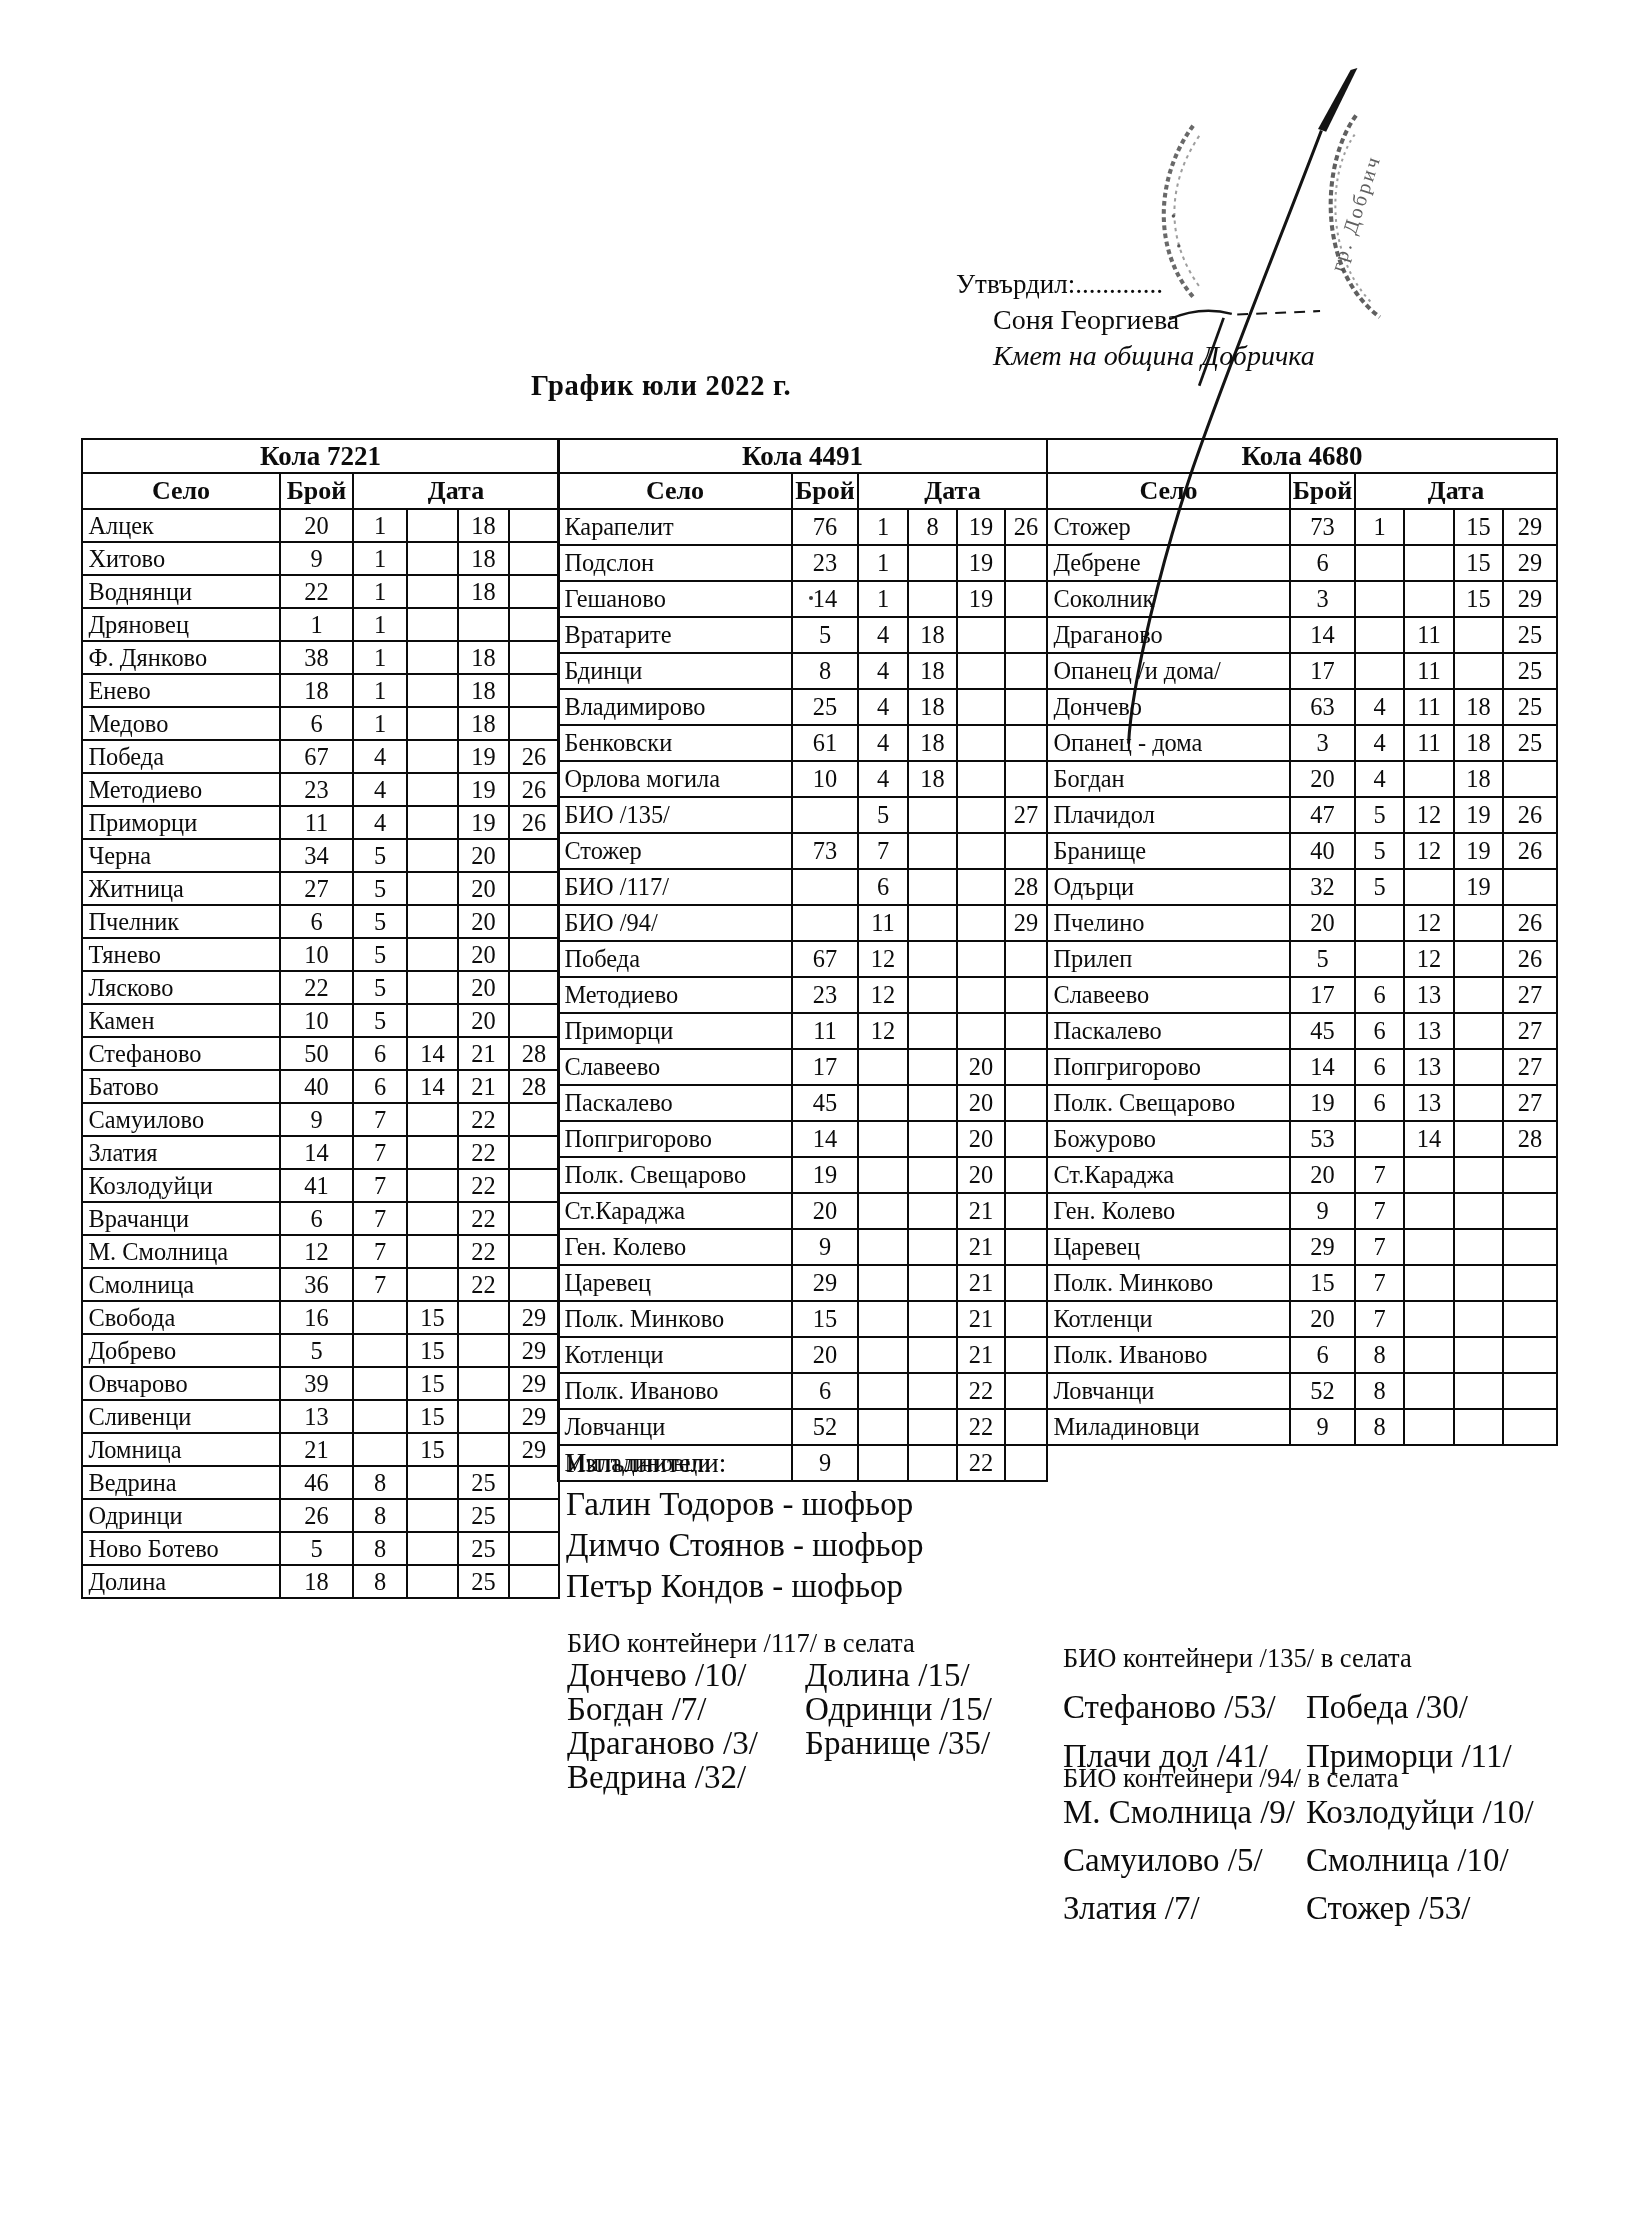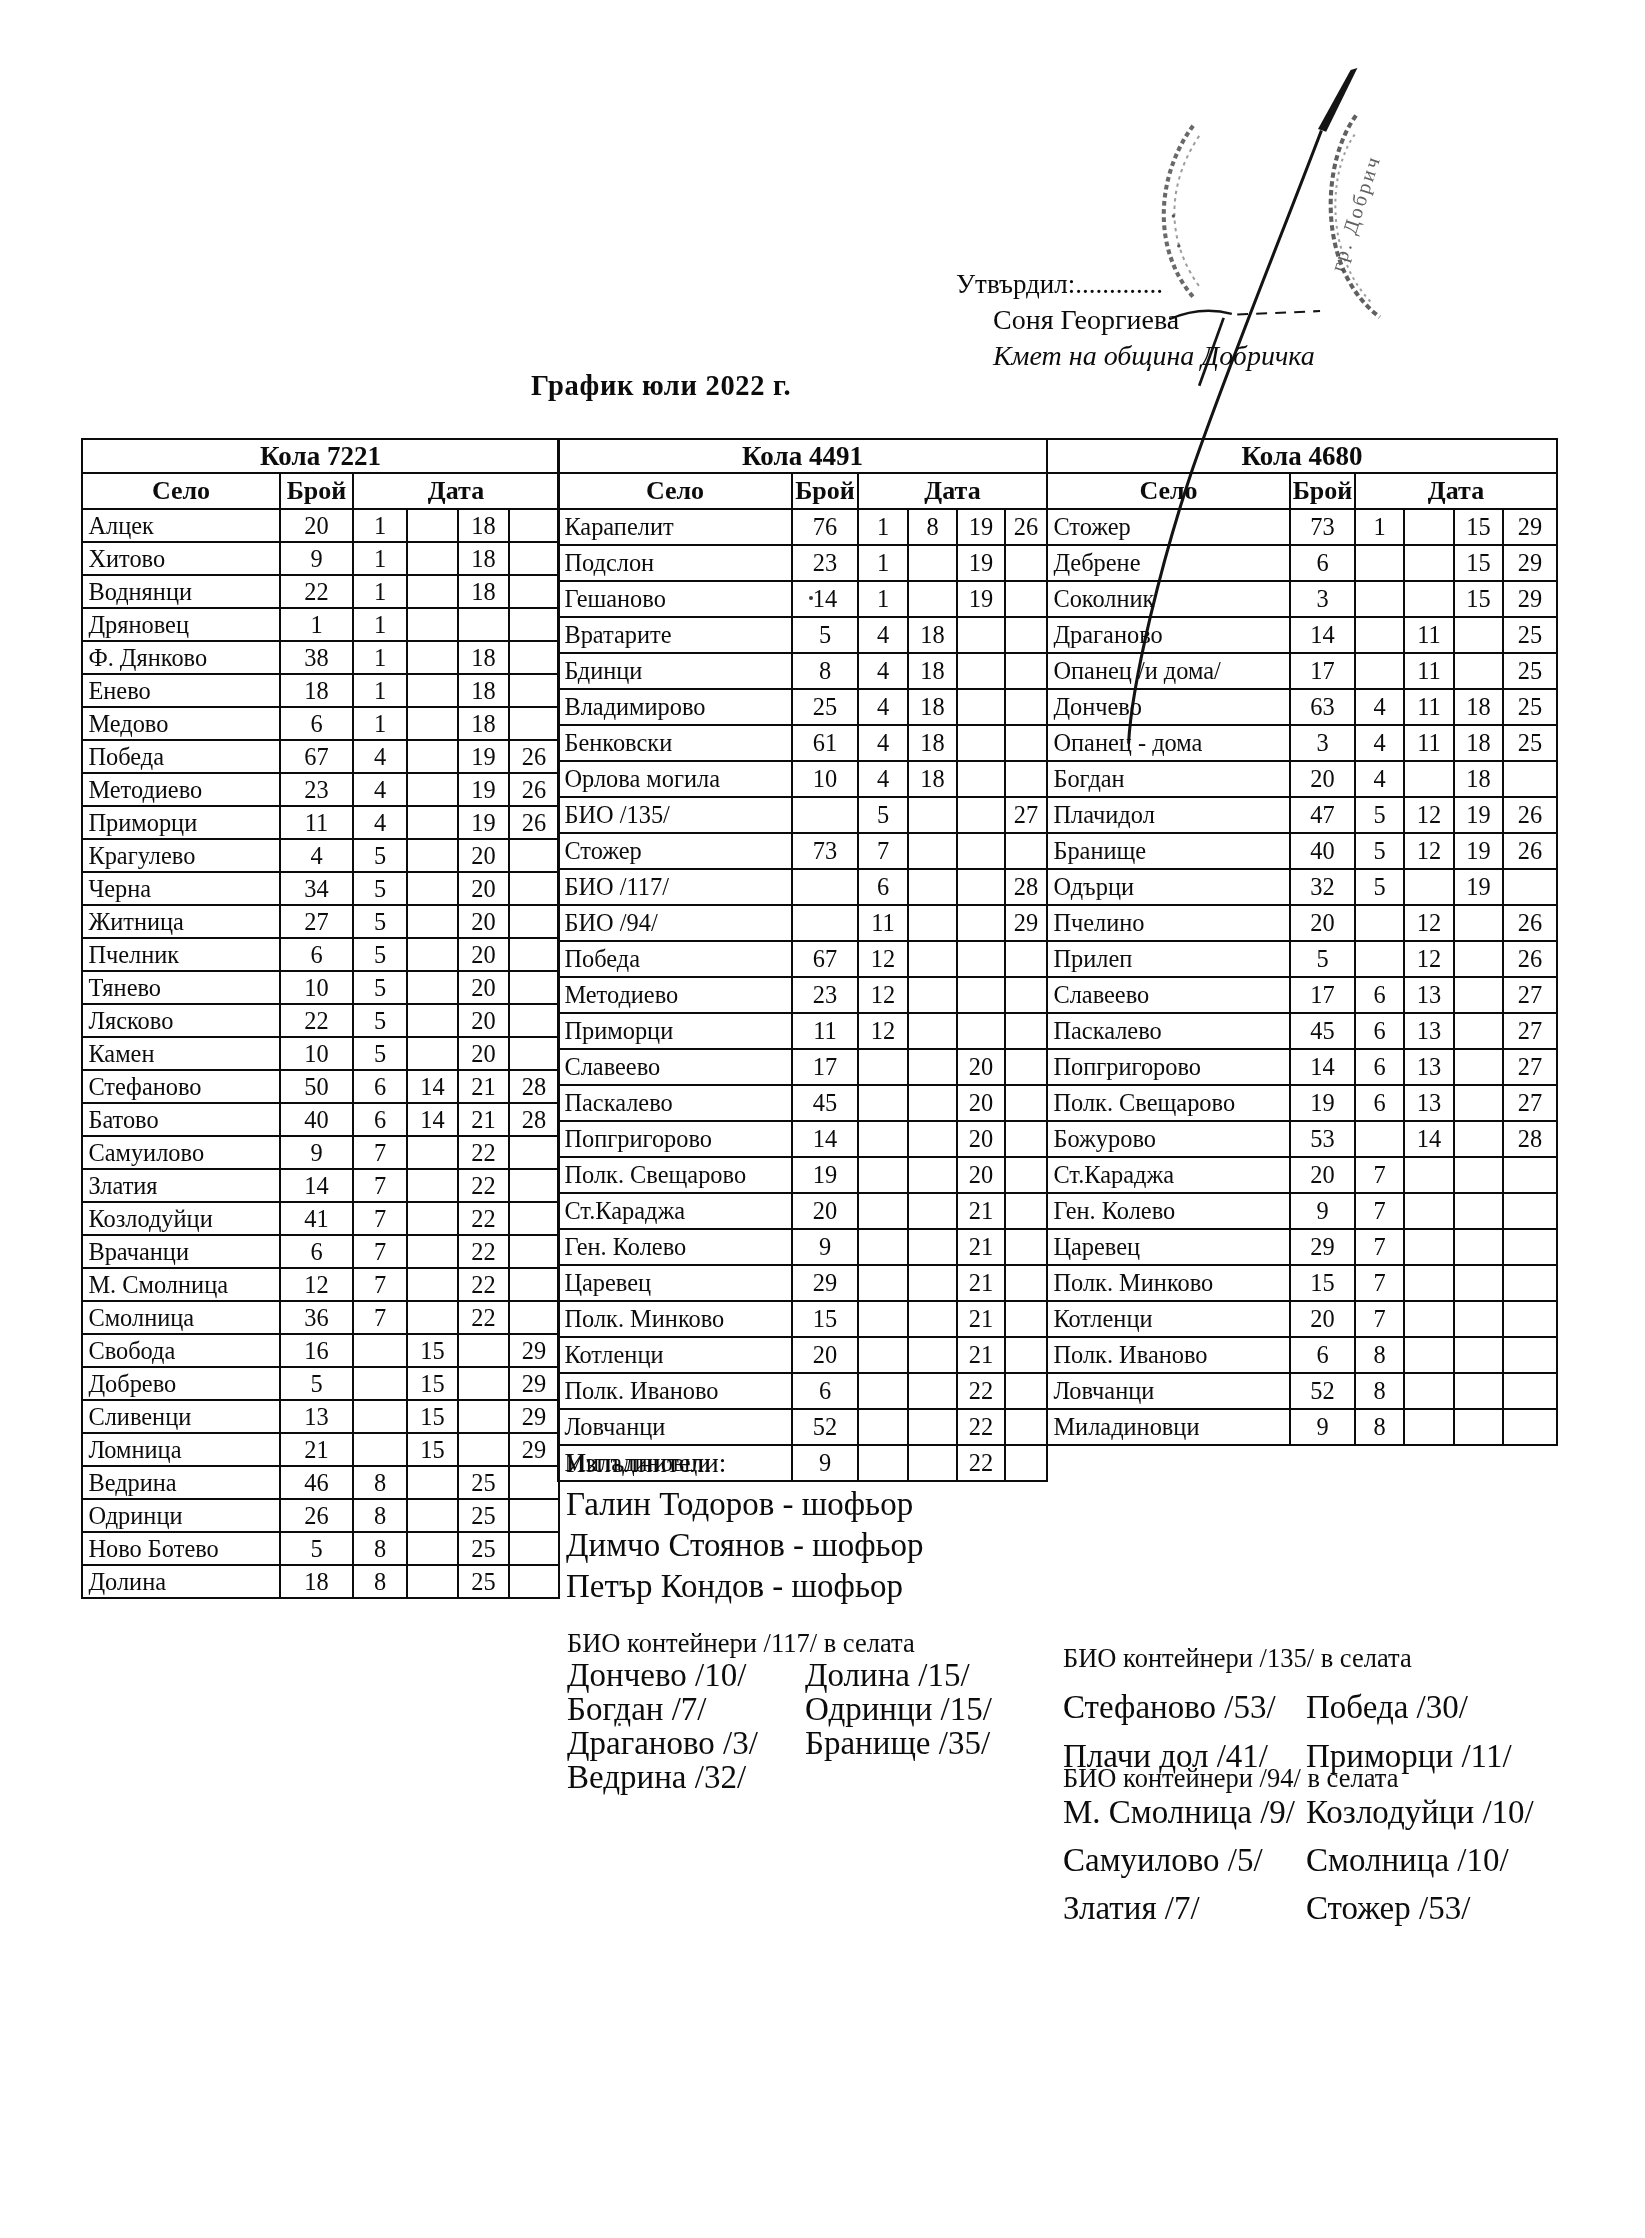--- a/index.html
+++ b/index.html
@@ -163,28 +163,20 @@
         </tr>
         <tr>
           <td class="v">Приморци</td>
           <td class="c">11</td>
           <td class="d">4</td>
           <td class="d"></td>
           <td class="d">19</td>
           <td class="d">26</td>
         </tr>
         <tr>
-          <td class="v">Крагулево</td>
-          <td class="c">4</td>
-          <td class="d">5</td>
-          <td class="d"></td>
-          <td class="d">20</td>
-          <td class="d"></td>
-        </tr>
-        <tr>
           <td class="v">Черна</td>
           <td class="c">34</td>
           <td class="d">5</td>
           <td class="d"></td>
           <td class="d">20</td>
           <td class="d"></td>
         </tr>
         <tr>
           <td class="v">Житница</td>
           <td class="c">27</td>
@@ -293,20 +285,28 @@
           <td class="v">Свобода</td>
           <td class="c">16</td>
           <td class="d"></td>
           <td class="d">15</td>
           <td class="d"></td>
           <td class="d">29</td>
         </tr>
         <tr>
           <td class="v">Добрево</td>
           <td class="c">5</td>
+          <td class="d"></td>
+          <td class="d">15</td>
+          <td class="d"></td>
+          <td class="d">29</td>
+        </tr>
+        <tr>
+          <td class="v">Овчарово</td>
+          <td class="c">39</td>
           <td class="d"></td>
           <td class="d">15</td>
           <td class="d"></td>
           <td class="d">29</td>
         </tr>
         <tr>
           <td class="v">Сливенци</td>
           <td class="c">13</td>
           <td class="d"></td>
           <td class="d">15</td>

